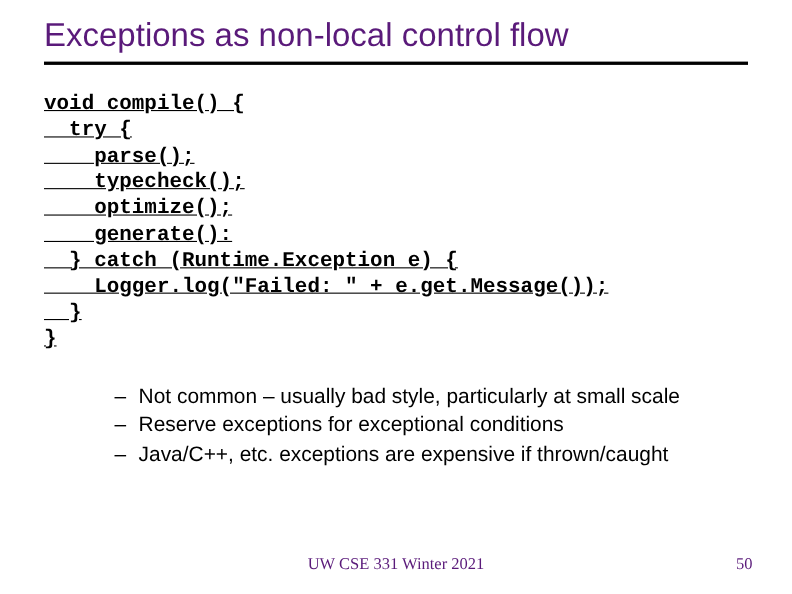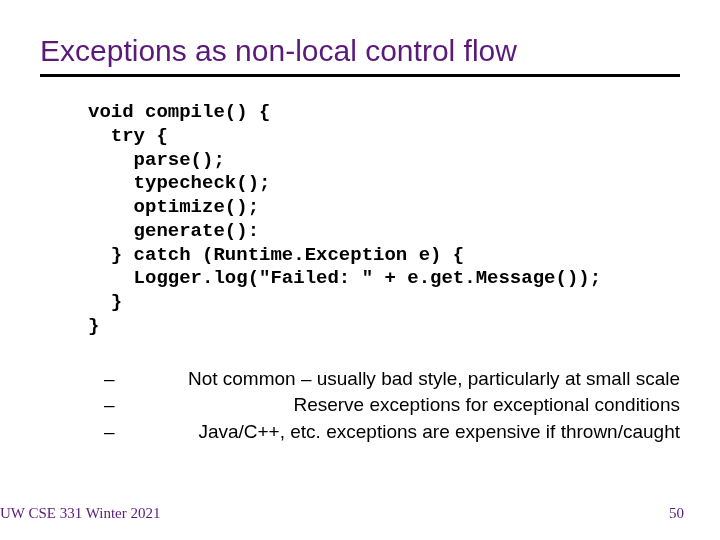--- a/index.html
+++ b/index.html
@@ -10,65 +10,65 @@
     background: #ffffff;
     font-family: Arial, Helvetica, sans-serif;
     color: #000;
     position: relative;
     overflow: hidden;
   }
   .slide {
     box-sizing: border-box;
     width: 720px;
     height: 540px;
-    padding: 34px 40px 0 40px;
+    padding: 16px 40px 0 40px;
     position: relative;
   }
   .title {
     font-size: 30px;
     color: #5a1a7a;
     margin: 0 0 6px 0;
     font-weight: normal;
   }
   .rule {
     border: none;
     border-top: 3px solid #000;
     margin: 0 0 24px 0;
   }
   .code {
     font-family: "Courier New", Courier, monospace;
     font-size: 19px;
     line-height: 1.25;
     white-space: pre;
-    margin-left: 48px;
     font-weight: bold;
+    text-decoration: underline;
   }
   .bullets {
     list-style: none;
     margin: 28px 0 0 64px;
     padding: 0;
     font-size: 19px;
     line-height: 1.3;
-    text-align: right;
   }
   .bullets li {
     position: relative;
     padding-left: 22px;
     margin-bottom: 2px;
   }
   .bullets li::before {
     content: "–";
     position: absolute;
     left: 0;
   }
   .footer {
     position: absolute;
     bottom: 18px;
     left: 0;
     width: 720px;
+    text-align: center;
     font-family: "Times New Roman", Times, serif;
     font-size: 15px;
     color: #5a1a7a;
   }
   .pagenum {
     position: absolute;
     bottom: 18px;
     right: 36px;
     font-family: "Times New Roman", Times, serif;
     font-size: 15px;

